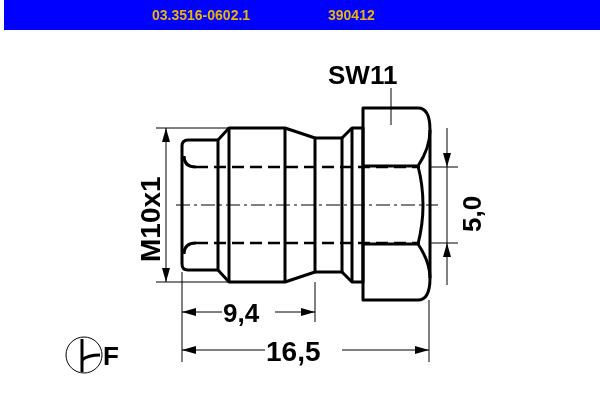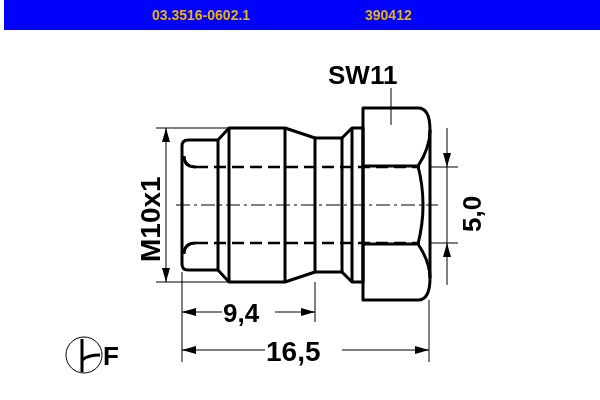--- a/index.html
+++ b/index.html
@@ -1,19 +1,19 @@
 <!DOCTYPE html>
 <html><head>
 <meta charset="utf-8">
 <style>
   html, body { margin: 0; padding: 0; background: #ffffff; }
   body { width: 600px; height: 400px; position: relative; overflow: hidden; font-family: "Liberation Sans", sans-serif; }
   .header { position: absolute; left: 4px; top: 0; width: 600px; height: 30px; background: #0000ff; color: #eab308; font-weight: bold; font-size: 14px; line-height: 30px; }
   .header .pn { position: absolute; left: 148px; top: 0; }
-  .header .code { position: absolute; left: 324px; top: 0; margin-left: 37px; }
+  .header .code { position: absolute; left: 324px; top: 0; }
   svg.drawing { position: absolute; left: 0; top: 0; }
   .dimtxt { font-family: "Liberation Sans", sans-serif; font-weight: bold; fill: #000; }
 </style>
 </head>
 <body>
 
 <div class="header">
   <span class="pn">03.3516-0602.1</span>
   <span class="code">390412</span>
 </div>

